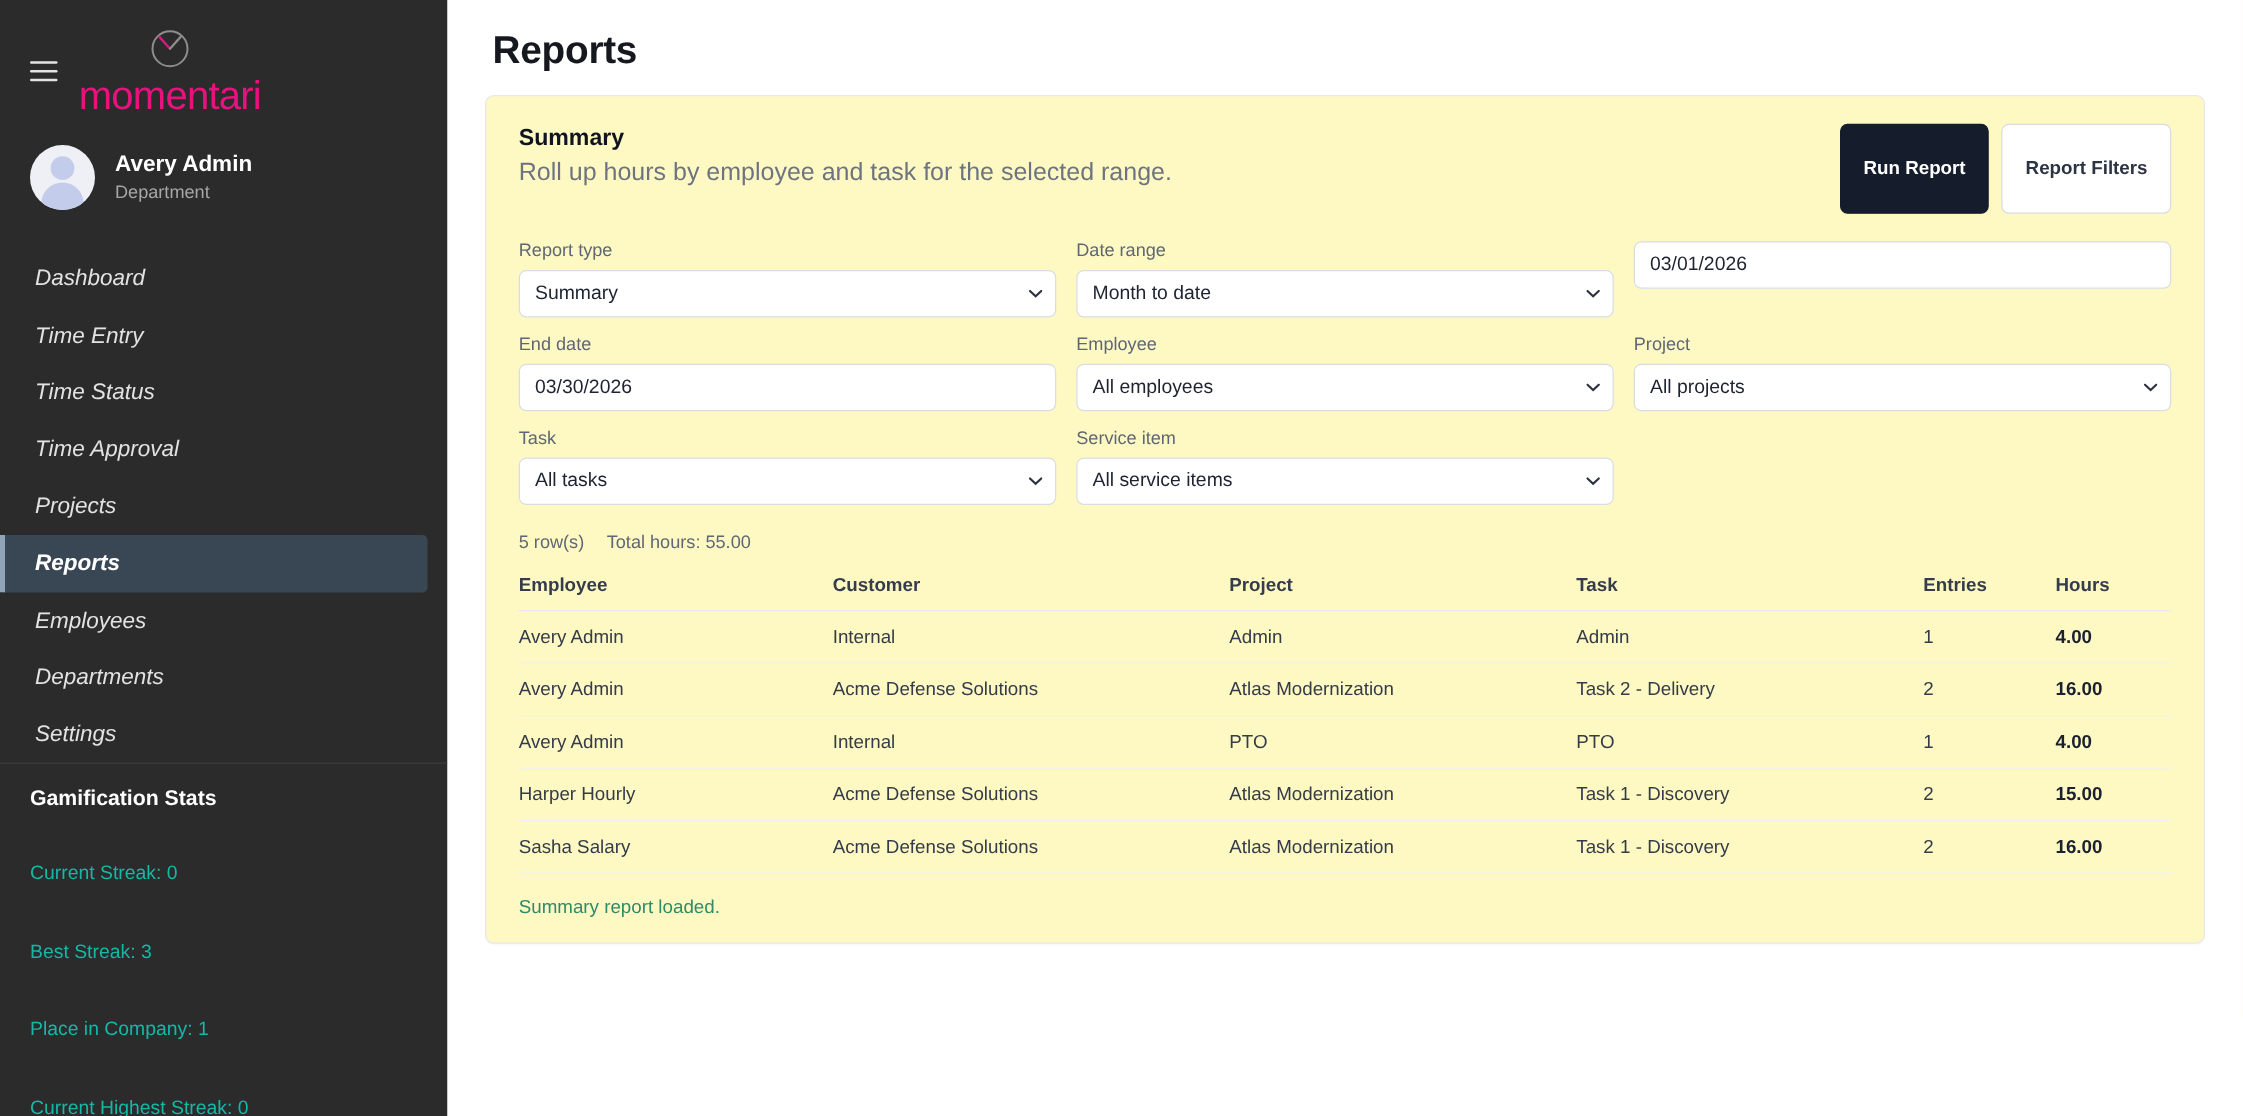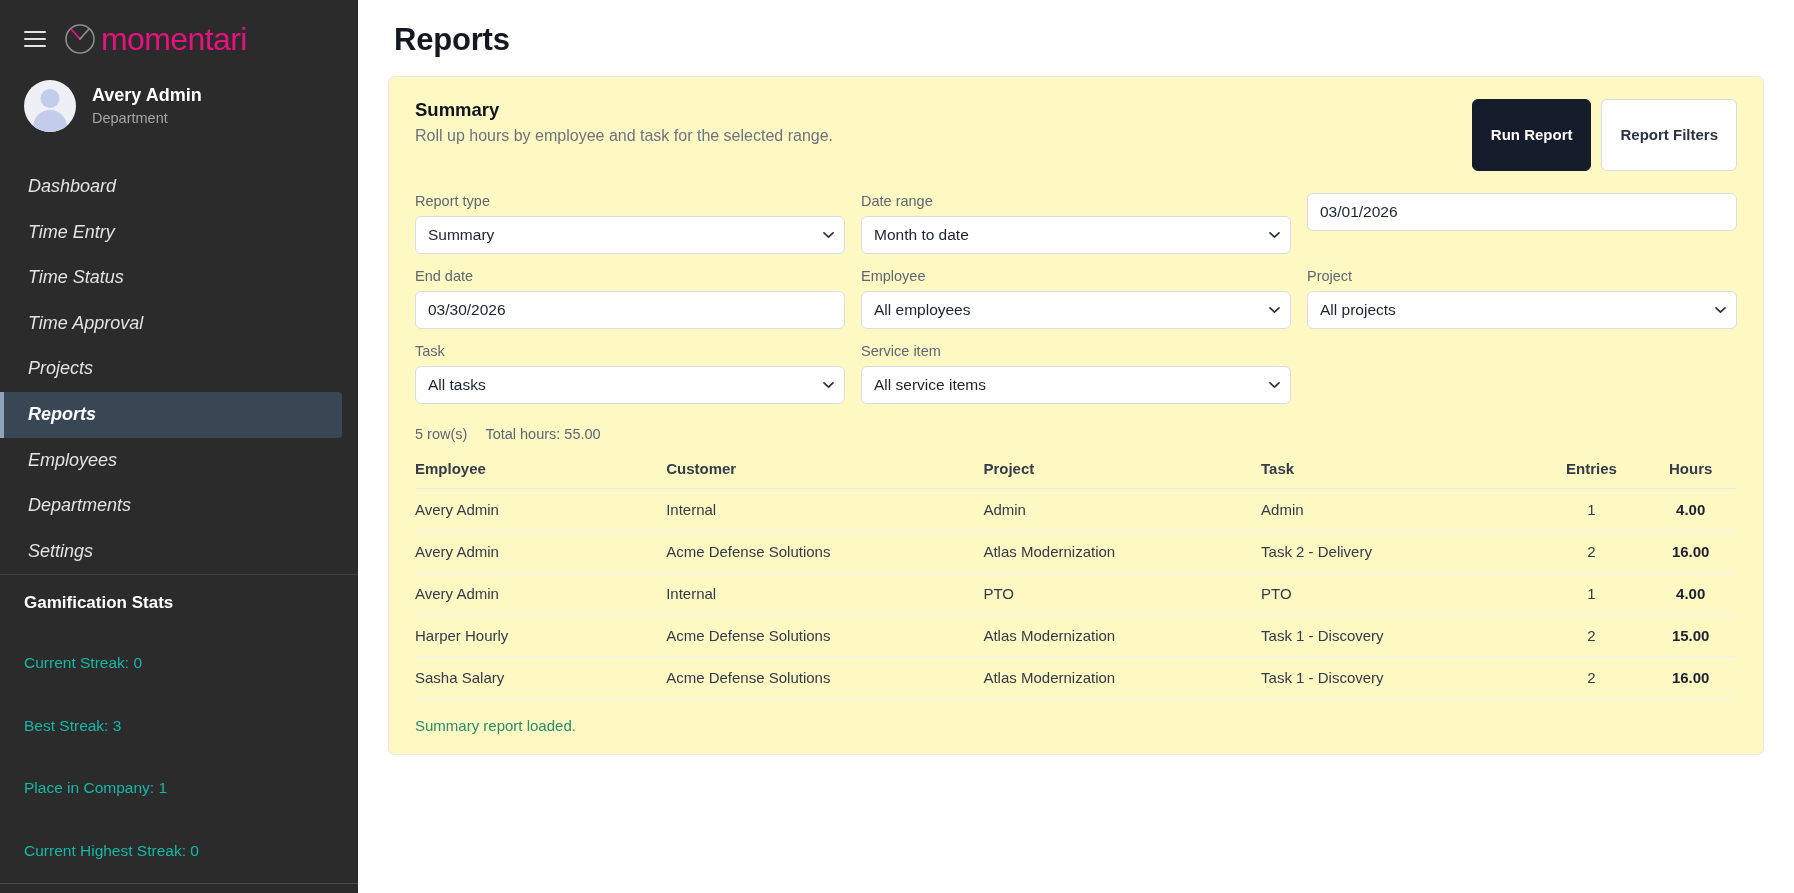--- a/index.html
+++ b/index.html
@@ -36,20 +36,21 @@
     display: flex; flex-direction: column; justify-content: space-between;
     cursor: pointer;
     flex: 0 0 auto;
   }
   .hamburger span {
     display: block; height: 2px; background: #e4e4e4; border-radius: 1px;
   }
   .brand {
     display: flex; align-items: center; gap: 4px;
     cursor: pointer;
+    flex-direction: column;
   }
   .brand-logo { width: 34px; height: 34px; display: block; }
   .brand-text {
     font-size: 32px;
     color: #e8127e;
     letter-spacing: -0.6px;
     font-weight: 400;
     line-height: 1;
   }
 
@@ -133,21 +134,21 @@
     border: 1px solid #e6e8ec;
     border-radius: 7px;
     background: #fef9c3;
     padding: 22px 26px 20px 26px;
     box-shadow: 0 1px 2px rgba(16,24,40,0.03);
   }
   .card-head {
     display: flex; align-items: flex-start; justify-content: space-between;
   }
   .card-title { font-size: 18.5px; font-weight: bold; color: #101420; line-height: 1.2; }
-  .card-sub { font-size: 16px; color: #6d7480; margin-top: 6px; }
+  .card-sub { font-size: 20px; color: #6d7480; margin-top: 6px; }
   .head-actions { display: flex; gap: 10px; align-items: center; }
   .btn {
     font-family: "Liberation Sans", sans-serif;
     font-size: 15px; font-weight: bold;
     padding: 26px 18px;
     border-radius: 6px;
     cursor: pointer;
     line-height: 1.2;
     white-space: nowrap;
   }
@@ -211,21 +212,21 @@
     border-bottom: 1px solid #e8eaee;
     white-space: nowrap;
   }
   table.report td {
     font-size: 15px;
     color: #343b49;
     padding: 12px 0 12px 0;
     border-bottom: 1px solid #f0f1f4;
     white-space: nowrap;
   }
-  table.report th.num, table.report td.num { text-align: center; }
+  table.report th.num, table.report td.num { text-align: left; }
   table.report td.hours { font-weight: bold; color: #1b2130; }
   table.report tr:last-child td { border-bottom: 1px solid #f0f1f4; }
   .col-emp { width: 19%; }
   .col-cust { width: 24%; }
   .col-proj { width: 21%; }
   .col-task { width: 21%; }
   .col-entries { width: 8%; }
   .col-hours { width: 7%; }
 
   .status-msg {

